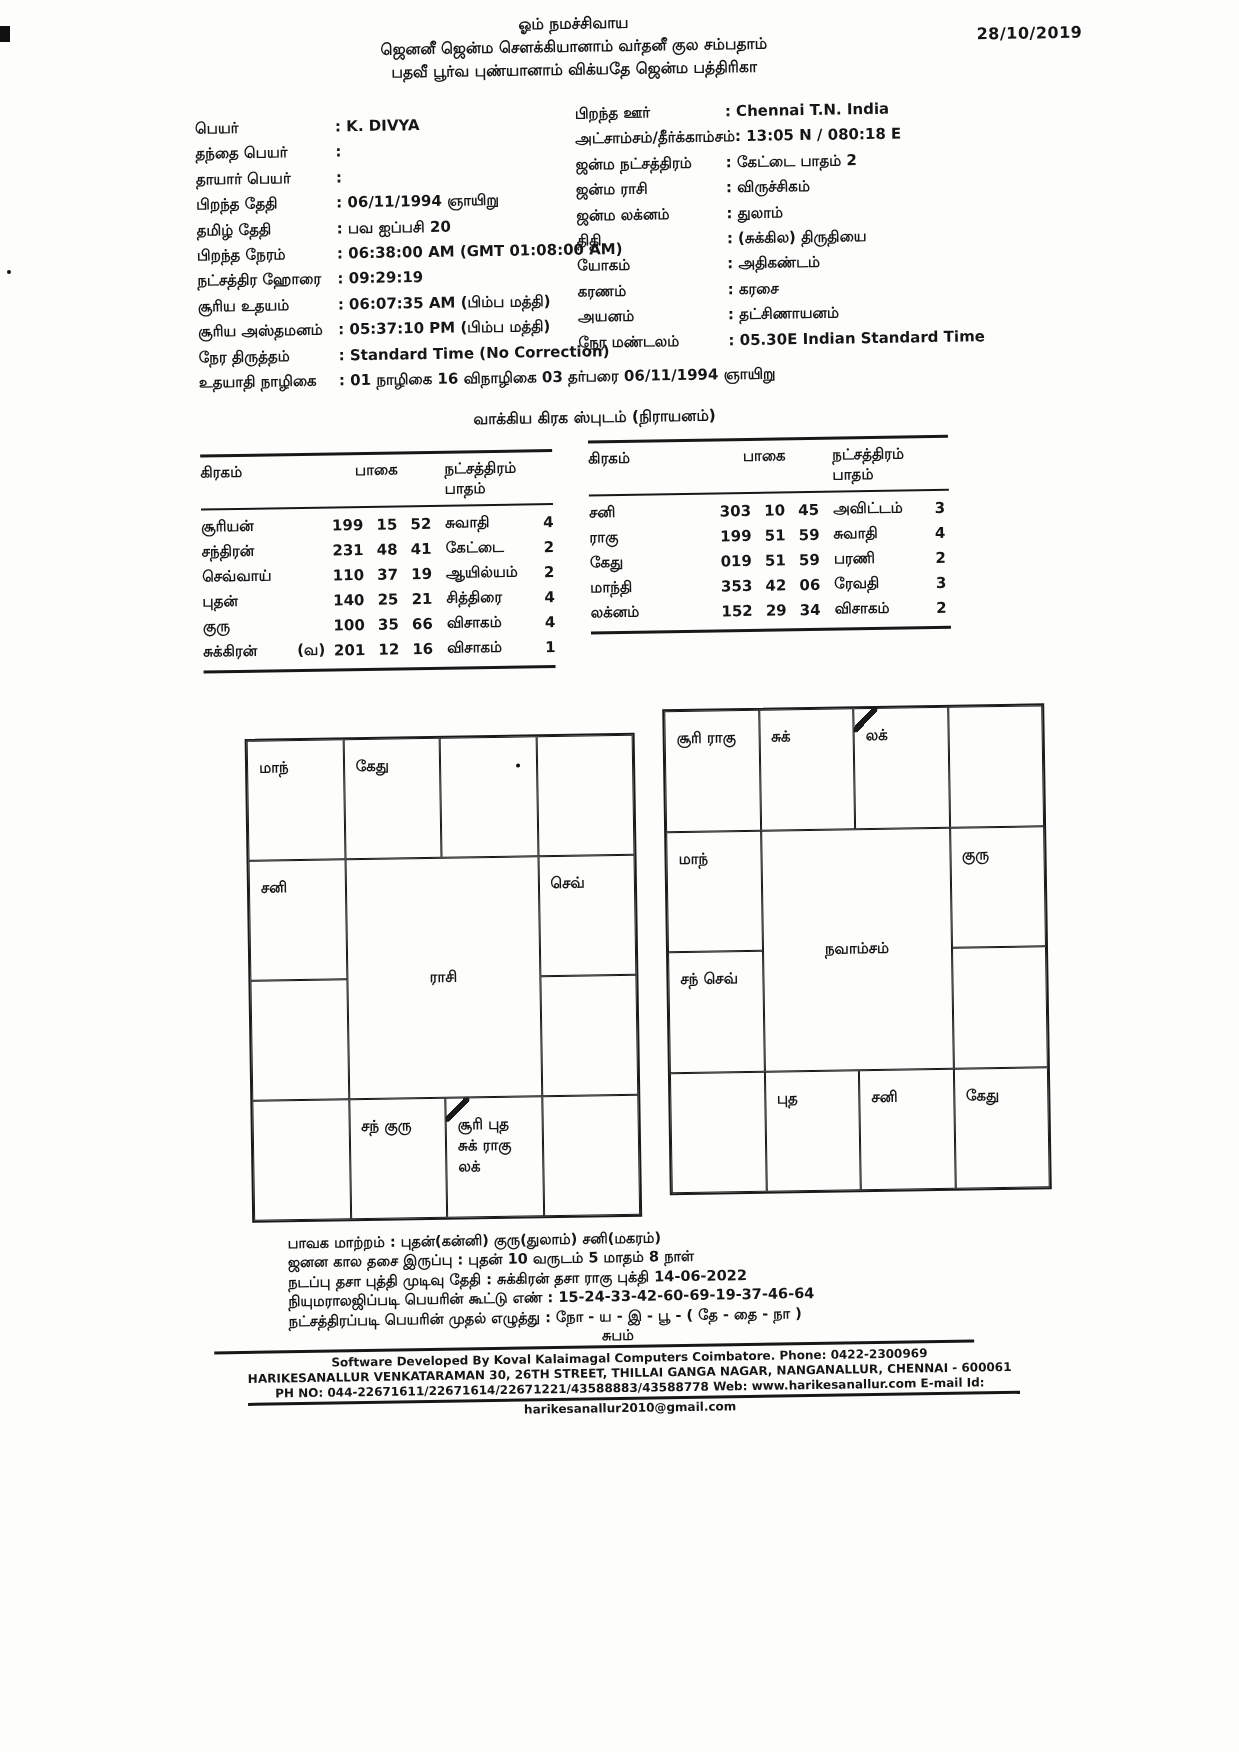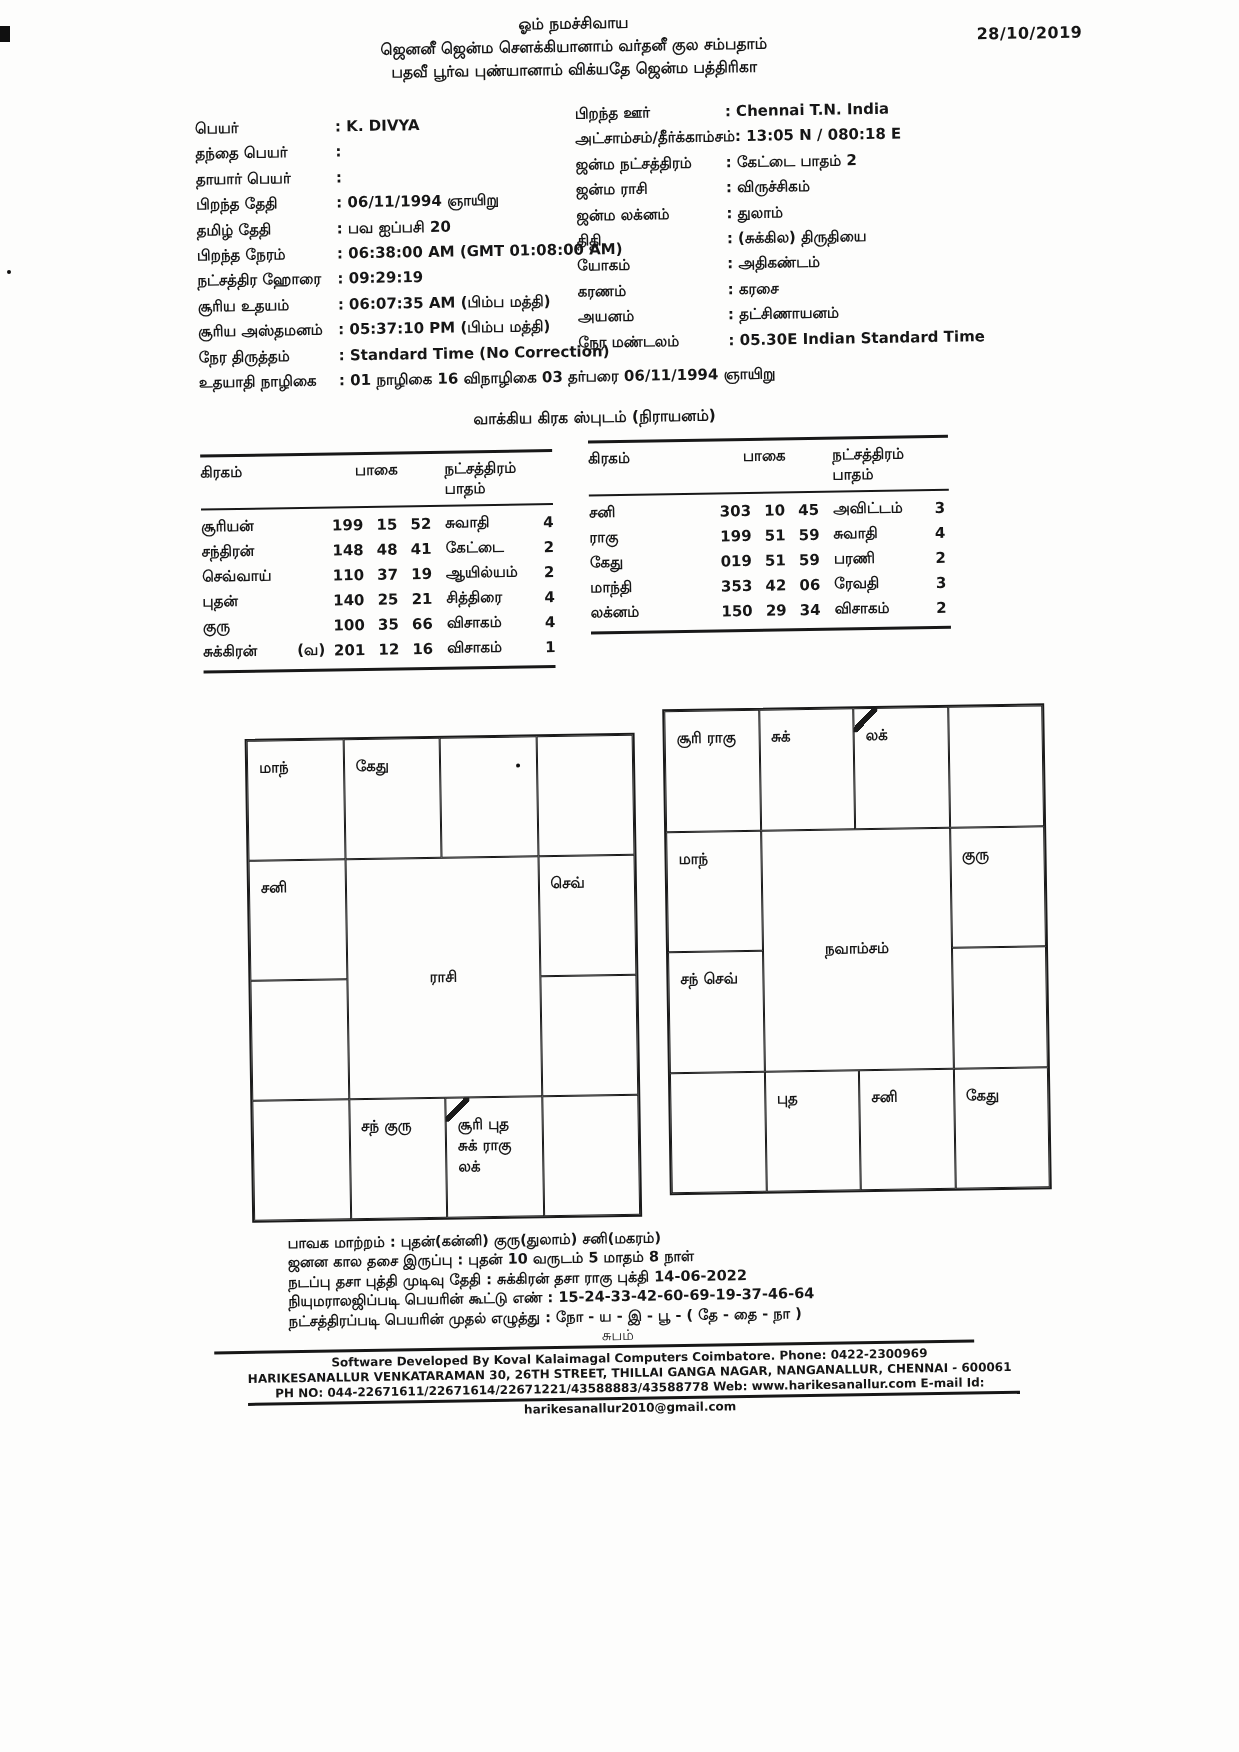--- a/index.html
+++ b/index.html
@@ -42,21 +42,21 @@
   .cell{border:1.2px solid #1a1a1a;padding:16px 6px 0 11px;position:relative;
         white-space:pre-line;line-height:21px;}
   .cntr{border:1.2px solid #1a1a1a;grid-area:2/2/4/4;display:flex;align-items:center;justify-content:center;}
   .p11{grid-area:1/1}.p12{grid-area:1/2}.p13{grid-area:1/3}.p14{grid-area:1/4}
   .p21{grid-area:2/1}.p24{grid-area:2/4}.p31{grid-area:3/1}.p34{grid-area:3/4}
   .p41{grid-area:4/1}.p42{grid-area:4/2}.p43{grid-area:4/3}.p44{grid-area:4/4}
   .lmark{position:absolute;top:-1px;left:-1px;width:24px;height:24px;
          background:linear-gradient(135deg,transparent 40%,#1a1a1a 40%,#1a1a1a 57%,transparent 57%);}
   
   .notes{position:absolute;left:280px;top:1229px;font-size:14.5px;font-weight:bold;line-height:19.4px;white-space:nowrap;}
-  .subham{position:absolute;left:593px;top:1327px;font-size:14.5px;font-weight:normal;}
+  .subham{position:absolute;left:593px;top:1327px;font-size:14.5px;font-weight:bold;}
   .rule{position:absolute;background:#171717;}
   .r1{left:205px;top:1345px;width:760px;height:3px;}
   .r2{left:238px;top:1397px;width:772px;height:2.5px;}
   .pub{position:absolute;left:160px;top:1351px;width:920px;text-align:center;
        font-size:12px;font-weight:bold;line-height:15.2px;}
   .gmail{position:absolute;left:160px;top:1401px;width:920px;text-align:center;font-size:12px;font-weight:bold;}
   
   .art{position:absolute;background:#101010;}
 </style>
 </head>
@@ -183,21 +183,21 @@
             <span class="c-n2">15</span>
             <span class="c-n2">52</span>
             <span class="c-st">சுவாதி</span>
             <span class="c-pd">4</span>
           </div>
         <div class="trow">
             <span class="c-pl">
               <span>சந்திரன்</span>
               <span></span>
             </span>
-            <span class="c-n">148</span>
+            <span class="c-n">231</span>
             <span class="c-n2">48</span>
             <span class="c-n2">41</span>
             <span class="c-st">கேட்டை</span>
             <span class="c-pd">2</span>
           </div>
         <div class="trow">
             <span class="c-pl">
               <span>செவ்வாய்</span>
               <span></span>
             </span>
@@ -287,21 +287,21 @@
             <span class="c-n">353</span>
             <span class="c-n2">42</span>
             <span class="c-n2">06</span>
             <span class="c-st">ரேவதி</span>
             <span class="c-pd">3</span>
           </div>
         <div class="trow">
             <span class="c-pl">
               <span>லக்னம்</span>
             </span>
-            <span class="c-n">150</span>
+            <span class="c-n">152</span>
             <span class="c-n2">29</span>
             <span class="c-n2">34</span>
             <span class="c-st">விசாகம்</span>
             <span class="c-pd">2</span>
           </div>
       </div>
     </div>
 
     <div class="chart rasi">
       <div class="cell p11">மாந்</div>

